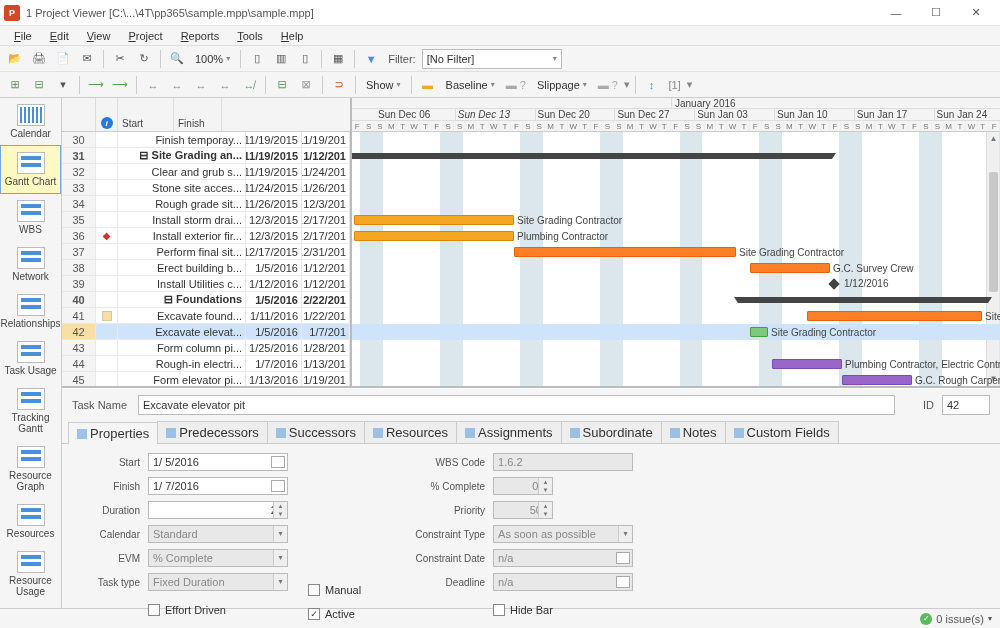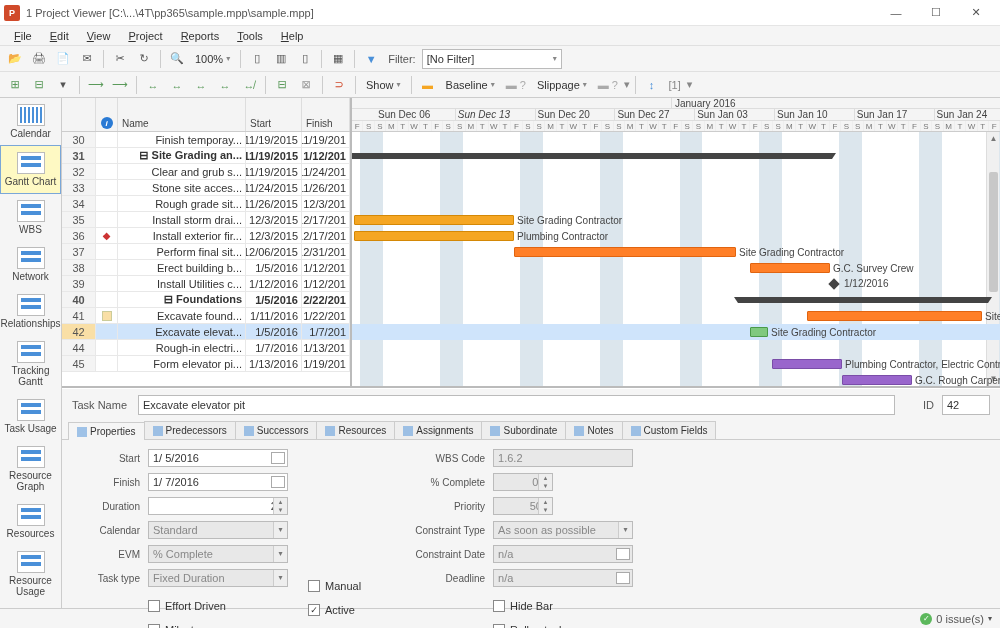--- a/index.html
+++ b/index.html
@@ -92,21 +92,21 @@
 .scroll-v .arr { height:14px; text-align:center; color:#777; font-size:8px; line-height:14px;}
 
 .lower { height: 220px; background: #f5f5f5; display: flex; flex-direction: column; border-top:1px solid #fff;}
 .namebar { display:flex; align-items:center; padding:6px 10px; gap:8px; }
 .namebar .lbl { width:58px; color:#555; }
 .namebar .inp { flex:1; height:20px; background:#fff; border:1px solid #bbb; padding:0 4px; display:flex; align-items:center;}
 .namebar .idlbl { margin-left:20px; color:#555;}
 .namebar .idval { width:48px; height:20px; background:#fff; border:1px solid #bbb; padding:0 4px; display:flex;align-items:center;}
 
 .prop-tabs { display:flex; padding:0 6px; gap:0; border-bottom:1px solid #ccc; background:#f5f5f5;}
-.ptab { padding:3px 8px; border:1px solid #ccc; border-bottom:none; background:#eee; display:flex; align-items:center; gap:3px; font-size:10px; margin-right:-1px;}
+.ptab { padding:3px 8px; border:1px solid #ccc; border-bottom:none; background:#eee; display:flex; align-items:center; gap:3px; font-size:13px; margin-right:-1px;}
 .ptab.active { background:#f5f5f5; position:relative; top:1px;}
 .ptab .pic { width:10px; height:10px; background:#4a90d9; opacity:.5;}
 
 .prop-body { flex:1; padding:8px 14px; display:flex; gap:40px;}
 .prop-col { display:flex; flex-direction:column; gap:4px;}
 .prow { display:flex; align-items:center; height:20px;}
 .prow .plbl { width:64px; text-align:right; margin-right:8px; color:#555; font-size:10px;}
 .prop-col.c2 .plbl { width:84px;}
 .pval { width:140px; height:18px; background:#fff; border:1px solid #bbb; padding:0 4px; display:flex; align-items:center; position:relative;}
 .pval.ro { background:#e8e8e8; color:#888;}
@@ -231,25 +231,25 @@
       <div class="side-item">
         <div class="side-icon gantt"></div>
         <div class="lbl">Network</div>
       </div>
       <div class="side-item">
         <div class="side-icon gantt"></div>
         <div class="lbl">Relationships</div>
       </div>
       <div class="side-item">
         <div class="side-icon gantt"></div>
+        <div class="lbl">Task Usage</div>
+      </div>
+      <div class="side-item">
+        <div class="side-icon gantt"></div>
         <div class="lbl">Tracking Gantt</div>
-      </div>
-      <div class="side-item">
-        <div class="side-icon gantt"></div>
-        <div class="lbl">Task Usage</div>
       </div>
       <div class="side-item">
         <div class="side-icon gantt"></div>
         <div class="lbl">Resource Graph</div>
       </div>
       <div class="side-item">
         <div class="side-icon gantt"></div>
         <div class="lbl">Resources</div>
       </div>
       <div class="side-item">
@@ -261,21 +261,20 @@
 
   <div class="content">
     <div class="upper">
 
       <div class="table-pane">
         <div class="thead">
           <div class="th th-id"></div>
           <div class="th th-info">
               <div class="info-i">i</div>
             </div>
-          <div class="th th-name">Name</div>
           <div class="th th-start">Start</div>
           <div class="th th-finish">Finish</div>
         </div>
         <div class="tbody" id="tbody">
             <div class="trow">
               <div class="td td-id">30</div>
               <div class="td td-info"></div>
               <div class="td td-name">Finish temporay...</div>
               <div class="td td-start">11/19/2015</div>
               <div class="td td-finish">11/19/201</div>
@@ -321,21 +320,21 @@
                 <span class="const-ic">◆</span>
               </div>
               <div class="td td-name">Install exterior fir...</div>
               <div class="td td-start">12/3/2015</div>
               <div class="td td-finish">12/17/201</div>
             </div>
             <div class="trow">
               <div class="td td-id">37</div>
               <div class="td td-info"></div>
               <div class="td td-name">Perform final sit...</div>
-              <div class="td td-start">12/06/2015</div>
+              <div class="td td-start">12/17/2015</div>
               <div class="td td-finish">12/31/201</div>
             </div>
             <div class="trow">
               <div class="td td-id">38</div>
               <div class="td td-info"></div>
               <div class="td td-name">Erect building b...</div>
               <div class="td td-start">1/5/2016</div>
               <div class="td td-finish">1/12/201</div>
             </div>
             <div class="trow">
@@ -360,20 +359,27 @@
               <div class="td td-name">Excavate found...</div>
               <div class="td td-start">1/11/2016</div>
               <div class="td td-finish">1/22/201</div>
             </div>
             <div class="trow selected">
               <div class="td td-id">42</div>
               <div class="td td-info"></div>
               <div class="td td-name">Excavate elevat...</div>
               <div class="td td-start">1/5/2016</div>
               <div class="td td-finish">1/7/201</div>
+            </div>
+            <div class="trow">
+              <div class="td td-id">43</div>
+              <div class="td td-info"></div>
+              <div class="td td-name">Form column pi...</div>
+              <div class="td td-start">1/25/2016</div>
+              <div class="td td-finish">1/28/201</div>
             </div>
             <div class="trow">
               <div class="td td-id">44</div>
               <div class="td td-info"></div>
               <div class="td td-name">Rough-in electri...</div>
               <div class="td td-start">1/7/2016</div>
               <div class="td td-finish">1/13/201</div>
             </div>
             <div class="trow">
               <div class="td td-id">45</div>

